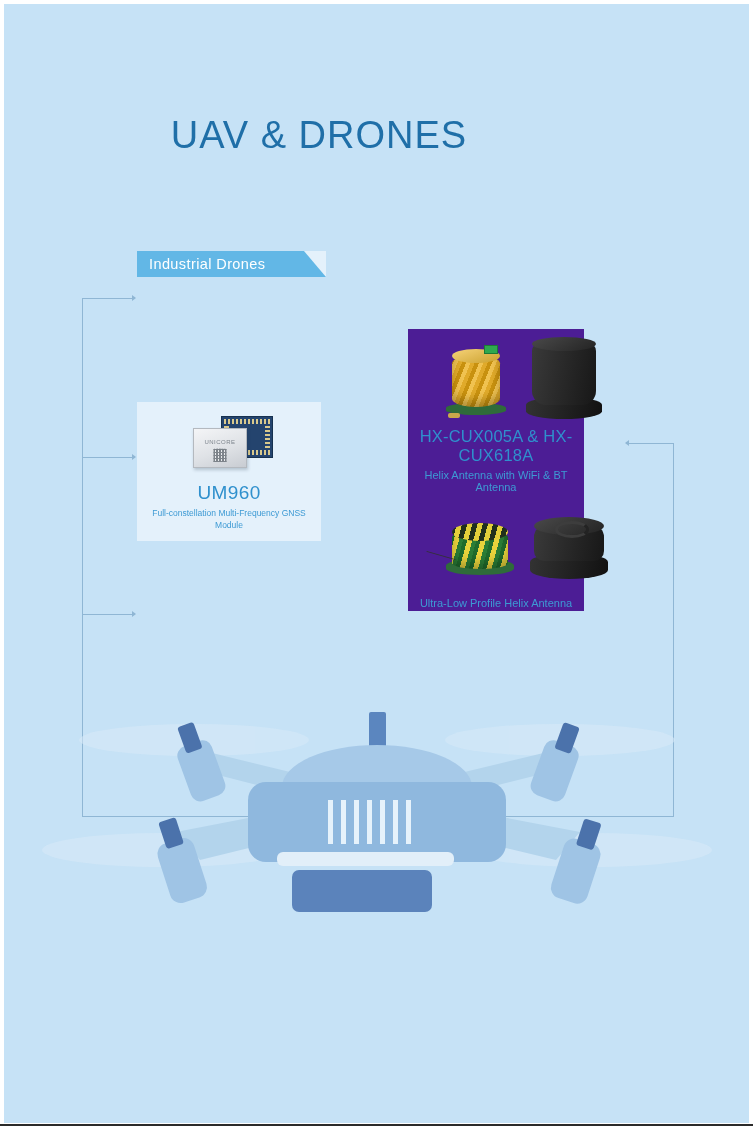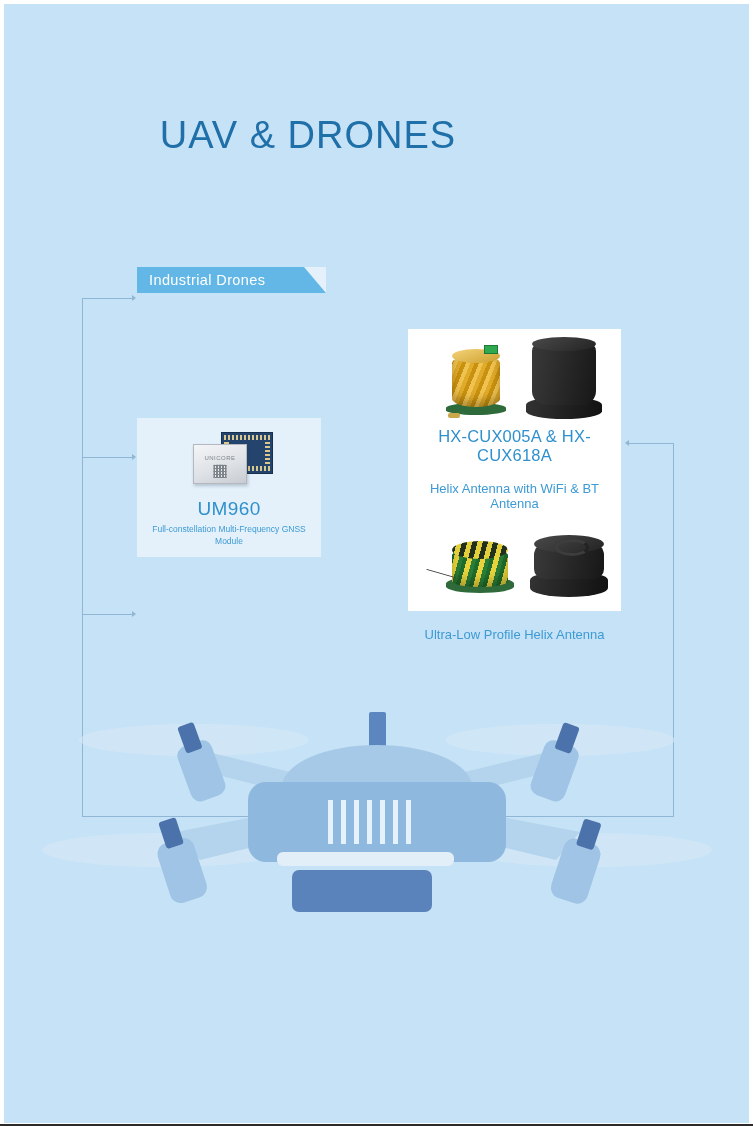--- a/index.html
+++ b/index.html
@@ -25,39 +25,39 @@
   }
 
   
   .page-title{
     position:absolute;left:0;top:110px;width:608px;
     text-align:center;
     font-size:38px;
     letter-spacing:1px;
     color:#1f6fa8;
     font-weight:400;
+    padding-left:11px;
   }
 
   
   .conn{position:absolute;background:#8fb6d4;}
   .conn-v{width:1px;}
   .conn-h{height:1px;}
   .arrow{
     position:absolute;width:0;height:0;
     border-top:3px solid transparent;
     border-bottom:3px solid transparent;
     border-left:4px solid #8fb6d4;
   }
 
   
   .card{
     position:absolute;
     width:184px;
     background:#e4f1fb;
-    margin-top:16px;
   }
   .card-header{
     position:relative;
     height:26px;
     width:189px;
     background:#62b7e6;
     color:#ffffff;
     font-size:14.5px;
     line-height:26px;
     padding-left:12px;
@@ -86,33 +86,33 @@
   .prod-name.sm{font-size:17px;}
   .prod-desc{
     color:#3d9ad4;
     font-size:8.5px;
     line-height:12px;
     margin-top:3px;
   }
 
   
   #right-panel{
-    position:absolute;left:404px;top:325px;width:213px;height:282px;
-    background:#ffffff;
+    position:absolute;left:404px;top:325px;width:176px;height:282px;
+    background:#4c1d95;
     text-align:center;
   }
   .ant-name{
     color:#2f90cd;
     font-size:16.5px;
     letter-spacing:.2px;
   }
   .ant-desc{
     color:#3d9ad4;
-    font-size:13px;
-    margin-top:16px;
+    font-size:11px;
+    margin-top:4px;
   }
 
   
   .module-art{position:relative;height:68px;}
   .pcb{
     position:absolute;
     background:#24446e;
     border:1px solid #16314f;
     box-sizing:border-box;
   }

